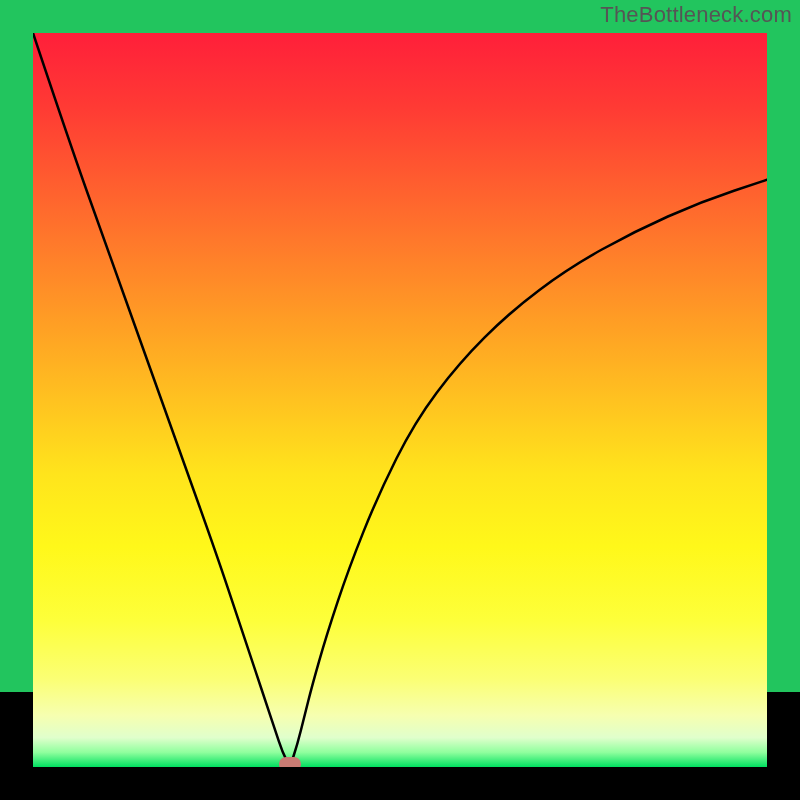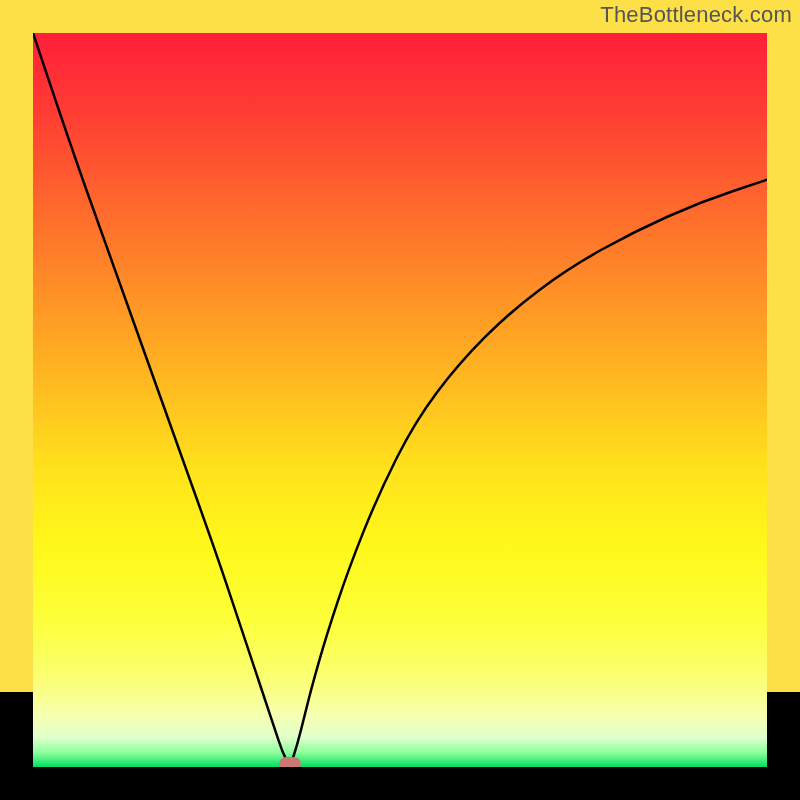--- a/index.html
+++ b/index.html
@@ -10,21 +10,21 @@
     background: #000;
     font-family: Arial, Helvetica, sans-serif;
     overflow: hidden;
   }
   .outer {
     position: absolute;
     left: 0;
     top: 0;
     width: 800px;
     height: 692px;
-    background: #fde047;
+    background: #22c55e;
   }
   .watermark {
     position: absolute;
     top: 2px;
     right: 8px;
     color: #555;
     font-size: 22px;
     font-weight: 500;
     letter-spacing: 0.2px;
     z-index: 10;

